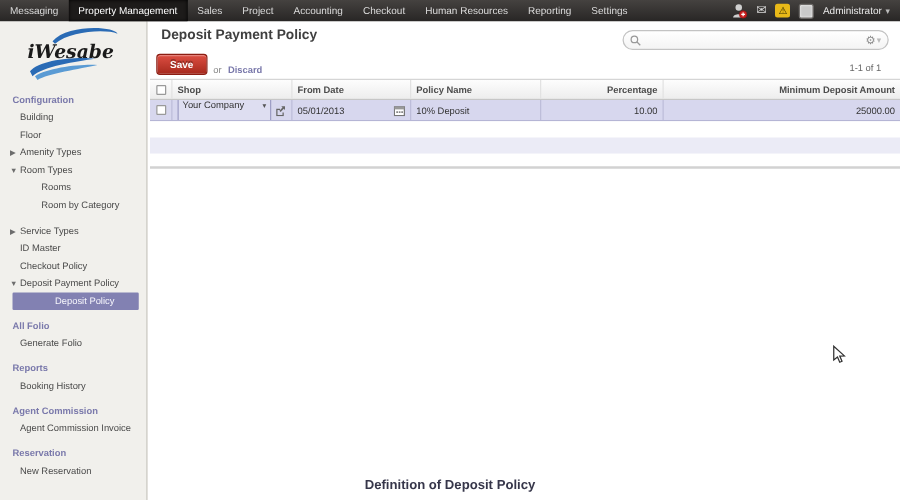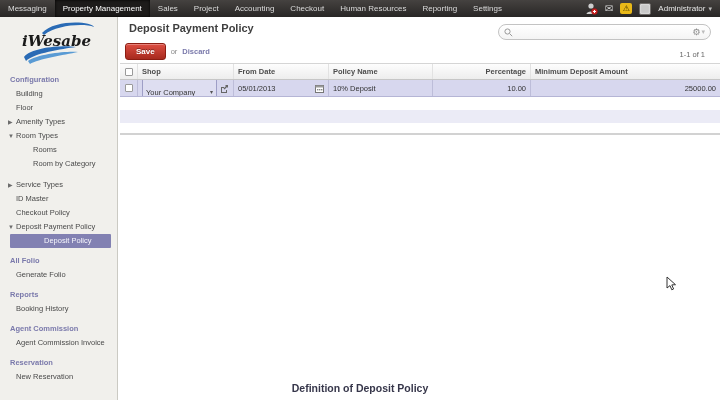--- a/index.html
+++ b/index.html
@@ -44,44 +44,44 @@
     border-radius:1px; }
   .nav-row.gap-top { margin-top:7px; }
 
   
   .page-title { position:absolute; left:10px; top:5px; font-size:11px; font-weight:bold; color:#3f3f3f; }
   .searchbox { position:absolute; right:9px; top:7px; width:213px; height:16px; border:1px solid #c3c3c3;
     border-radius:9px; background:linear-gradient(#fff,#f4f4f4); display:flex; align-items:center; padding:0 5px; }
   .searchbox input { flex:1; border:none; outline:none; background:transparent; font-size:8px; height:12px;
     font-family:inherit; }
   .search-gear { display:flex; align-items:center; gap:1px; color:#8a8a8a; font-size:9px; cursor:pointer; }
-  .btn-row { position:absolute; left:6px; top:26px; display:flex; align-items:center; gap:5px; }
+  .btn-row { position:absolute; left:6px; top:26px; display:flex; align-items:flex-end; gap:5px; }
   .save-btn { background:linear-gradient(#dd4e42,#a72a1e); border:1px solid #8c1d12; border-radius:3px;
     color:#fff; font-weight:bold; font-size:8px; padding:3px 10px; cursor:pointer;
     text-shadow:0 -1px 0 rgba(0,0,0,.35); box-shadow:inset 0 1px 0 rgba(255,255,255,.3); }
   .or-label { font-size:7.5px; color:#888; }
   .discard-link { font-size:7.5px; color:#7a79ab; font-weight:bold; cursor:pointer; }
   .pager { position:absolute; right:15px; top:33px; font-size:7.5px; color:#666; }
 
   
   .list-table { position:absolute; left:1px; top:46px; width:600px; border-top:1px solid #d5d5d5; }
   .t-row { display:flex; width:600px; }
   .t-head { height:16px; background:linear-gradient(#fdfdfd,#ededed); border-bottom:1px solid #c6c6c6;
     font-size:7.5px; font-weight:bold; color:#4c4c4c; }
   .t-head .t-cell { line-height:15px; border-right:1px solid #e2e2e2; }
   .t-data { height:17px; background:#d7d7ee; border-bottom:1px solid #b5b5d5; font-size:7.5px; color:#333; }
   .t-data .t-cell { display:flex; align-items:center; border-right:1px solid #bdbdd9; }
   .t-cell { padding:0 4px; overflow:hidden; white-space:nowrap; }
   .c0 { width:18px; display:flex; align-items:center; justify-content:center; }
   .c1 { width:96px; } .c2 { width:95px; } .c3 { width:104px; }
   .c4 { width:98px; text-align:right; justify-content:flex-end; }
-  .c5 { flex:1; justify-content:flex-end; border-right:none !important; }
+  .c5 { flex:1; text-align:right; justify-content:flex-end; border-right:none !important; }
   .checkbox { width:8px; height:8px; background:#fff; border:1px solid #9a9a9a; border-radius:1px; cursor:pointer; }
   .shop-select { flex:1; height:13px; border:1px solid #9e9ec6; background:#dedef1; border-radius:2px;
-    display:flex; align-items:flex-start; padding:12px 3px; cursor:pointer; }
+    display:flex; align-items:flex-end; padding:12px 3px; cursor:pointer; }
   .shop-select .sel-caret { margin-left:auto; font-size:6px; color:#555; }
   .mini-icon { margin-left:3px; flex:none; cursor:pointer; }
   .date-field { flex:1; display:flex; align-items:center; }
   .date-field .mini-icon { margin-left:auto; }
   .empty-row { width:600px; }
   .er-a { height:13px; background:#fff; }
   .er-b { height:13px; background:#ebebf6; }
   .er-c { height:12px; background:#fff; border-bottom:2px solid #d2d2d2; }
 
   

